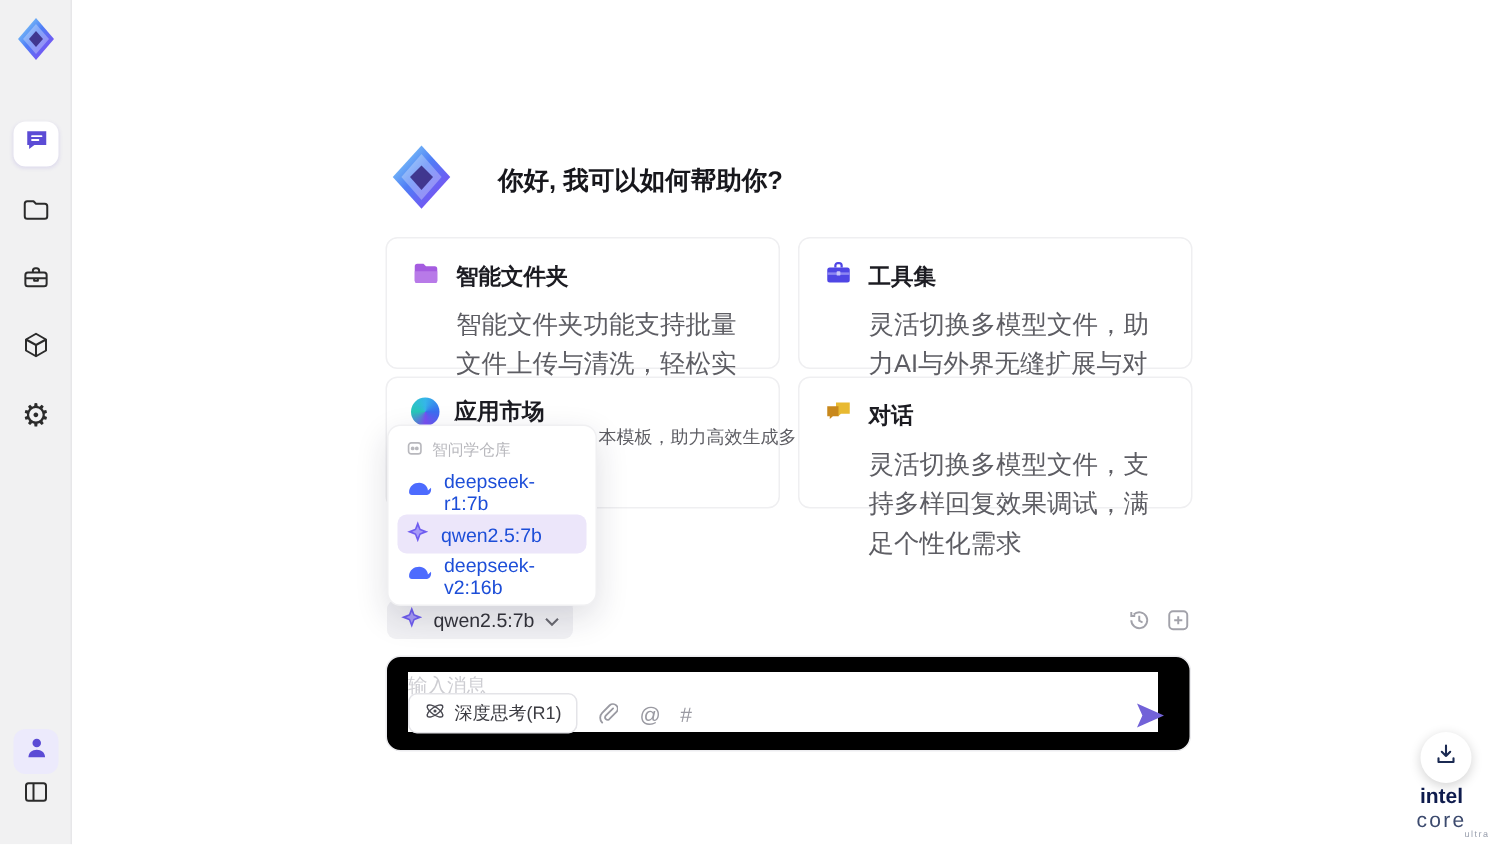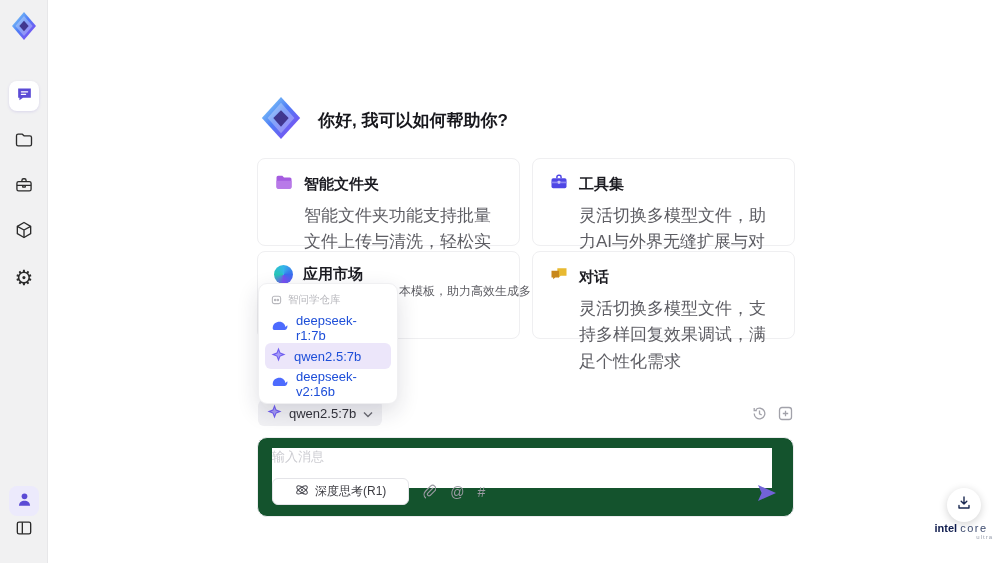--- a/index.html
+++ b/index.html
@@ -10,21 +10,21 @@
   .sidebar { position:absolute; left:0; top:0; width:48px; height:563px;
              background:#f1f1f2; border-right:1px solid #e7e7e9; }
   .side-logo { position:absolute; left:8px; top:10px; width:32px; height:32px; cursor:pointer; }
   .side-icon { position:absolute; left:9px; width:30px; height:30px; display:flex;
                align-items:center; justify-content:center; border-radius:8px; cursor:pointer; }
   .side-icon.active { background:#ffffff; box-shadow:0 1px 3px rgba(90,70,200,.15); }
   .side-icon.lav { background:#eceafc; }
   .gear-glyph { font-size:21px; color:#2b2b2b; line-height:1; }
 
   
-  .greet { position:absolute; left:258px; top:95px; display:flex; align-items:center; gap:14px; }
+  .greet { position:absolute; left:258px; top:95px; display:flex; align-items:center; gap:28px; }
   .greet-title { font-size:17px; font-weight:bold; color:#17171c; }
 
   
   .card { position:absolute; width:263px; height:88px; background:#fff;
           border:1px solid #efeff1; border-radius:8px; padding:13px 14px 16px 16px; cursor:pointer; }
   .card-head { display:flex; align-items:center; gap:10px; }
   .card-title { font-size:15px; font-weight:bold; color:#1c1c22; }
   .card-desc { margin-top:7px; margin-left:30px; font-size:17px; line-height:1.55; color:#5d5d63; }
   .market-dot { width:19px; height:19px; border-radius:50%;
                 background:conic-gradient(#35b6e9,#3a6df0,#7a4ff0,#27c7b8,#35b6e9); }
@@ -41,40 +41,40 @@
   .dd-item.selected { background:#ece6fa; }
 
   
   .model-pill { position:absolute; left:258px; top:400px; height:26px; padding:0 9px;
                 display:inline-flex; align-items:center; gap:7px; background:#f1f1f4;
                 border-radius:6px; font-size:13px; color:#33333a; cursor:pointer; }
   .top-right-icons { position:absolute; left:751px; top:405px; display:flex; gap:9px; }
   .tr-icon { width:17px; height:17px; cursor:pointer; }
 
   
-  .input-box { position:absolute; left:257px; top:437px; width:537px; height:80px;
-               border:1px solid #ececef; border-radius:10px; background:#14532d; }
+  .input-box { position:absolute; left:257px; top:437px; width:537px; height:64px;
+               border:1px solid #ececef; border-radius:10px; background:#000000; }
   .input-box textarea { position:absolute; left:14px; top:10px; width:500px; height:40px;
                border:none; outline:none; resize:none; font-family:"Liberation Sans",sans-serif;
                font-size:13px; color:#333; }
   .input-box textarea::placeholder { color:#cdcdd2; }
   .tool-row { position:absolute; left:14px; bottom:11px; display:flex; align-items:center; gap:13px; }
   .deep-pill { display:inline-flex; align-items:center; gap:6px; border:1px solid #e4e4e8;
-               border-radius:6px; padding:4px 22px; font-size:12px; color:#3c3c42;
+               border-radius:6px; padding:4px 10px; font-size:12px; color:#3c3c42;
                background:#fff; cursor:pointer; }
   .mini-icon { width:15px; height:15px; cursor:pointer; }
   .glyph-icon { font-size:14px; color:#9a9aa2; cursor:pointer; line-height:1; }
   .send-btn { position:absolute; right:16px; bottom:14px; width:20px; height:18px; cursor:pointer; }
 
   
   .fab { position:absolute; left:947px; top:488px; width:34px; height:34px; background:#fff;
          border-radius:50%; box-shadow:0 2px 8px rgba(0,0,0,.18); display:flex;
          align-items:center; justify-content:center; cursor:pointer; }
   .intel { position:absolute; left:929px; top:522px; width:64px; text-align:center; }
-  .intel-line { font-size:11px; color:#0e1b4d; }
+  .intel-line { font-size:14px; color:#0e1b4d; }
   .intel-line .i { font-weight:bold; letter-spacing:0; }
   .intel-line .c { font-weight:300; letter-spacing:1.5px; color:#3c4a6e; }
   .intel-sub { font-size:6px; color:#9aa0ae; text-align:right; margin-top:0px; letter-spacing:1px; }
 </style>
 </head>
 <body>
 
 <div class="screen">
 
   <div class="sidebar">

